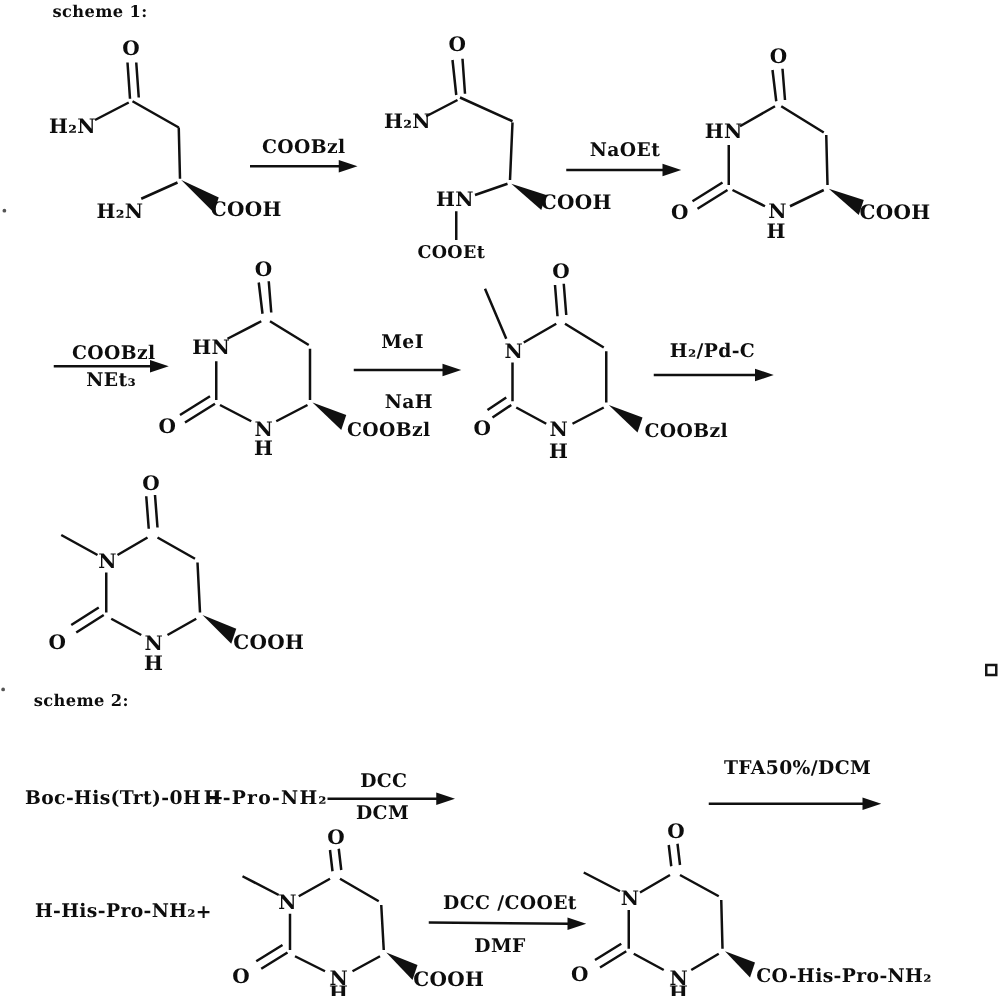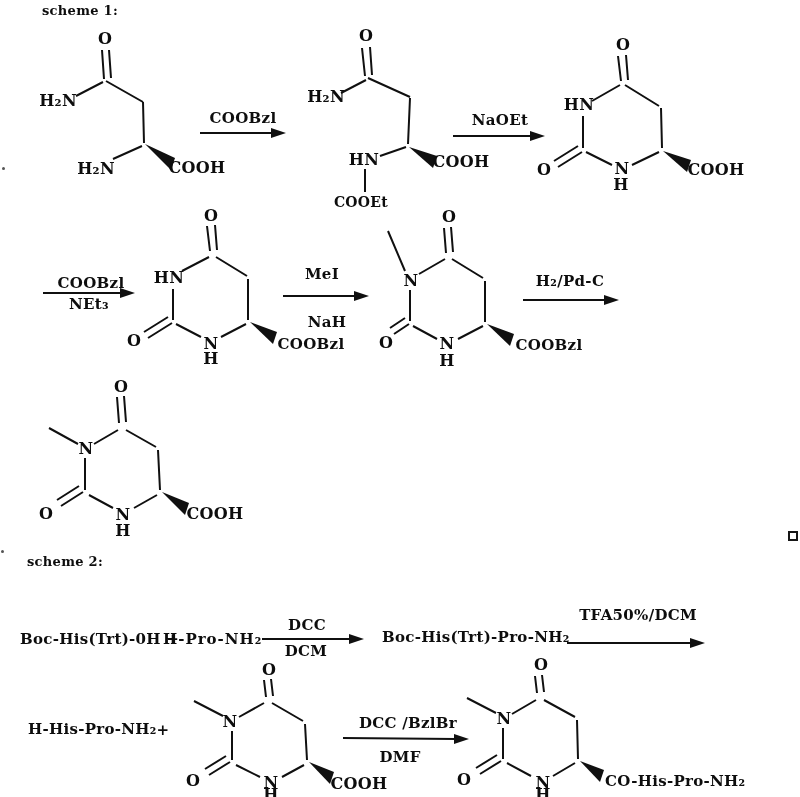--- a/index.html
+++ b/index.html
@@ -161,34 +161,33 @@
   <span class="lbl fs16" style="left:86px;top:449px">N</span>
   <span class="lbl fs16" style="left:46px;top:514px">O</span>
   <span class="lbl fs16" style="left:123px;top:515px">N</span>
   <span class="lbl fs16" style="left:123px;top:531px">H</span>
   <span class="lbl fs16" style="left:215px;top:514px">COOH</span>
 
   <span class="lbl la fs15" style="left:20px;top:639px">Boc-His(Trt)-0H +</span>
   <span class="lbl la fs15 wide" style="left:163px;top:639px">H-Pro-NH₂</span>
   <span class="lbl fs15" style="left:307px;top:625px">DCC</span>
   <span class="lbl fs15" style="left:306px;top:651px">DCM</span>
-  <span class="lbl la fs15" style="left:382px;top:637px">Boc-His(Trt)-Pro-NH₂</span>
   <span class="lbl fs15" style="left:638px;top:615px">TFA50%/DCM</span>
 
   <span class="lbl la fs15" style="left:28px;top:729px">H-His-Pro-NH₂</span>
   <span class="lbl fs15" style="left:163px;top:730px">+</span>
 
   <span class="lbl fs16" style="left:269px;top:670px">O</span>
   <span class="lbl fs16" style="left:230px;top:722px">N</span>
   <span class="lbl fs16" style="left:193px;top:781px">O</span>
   <span class="lbl fs16" style="left:271px;top:783px">N</span>
   <span class="lbl fs16" style="left:271px;top:795px">H</span>
   <span class="lbl fs16" style="left:359px;top:784px">COOH</span>
 
-  <span class="lbl fs15" style="left:408px;top:723px">DCC /BzlBr</span>
+  <span class="lbl fs15" style="left:408px;top:723px">DCC /COOEt</span>
   <span class="lbl fs15" style="left:400px;top:757px">DMF</span>
 
   <span class="lbl fs16" style="left:541px;top:665px">O</span>
   <span class="lbl fs16" style="left:504px;top:719px">N</span>
   <span class="lbl fs16" style="left:464px;top:780px">O</span>
   <span class="lbl fs16" style="left:543px;top:783px">N</span>
   <span class="lbl fs16" style="left:543px;top:795px">H</span>
   <span class="lbl la fs15" style="left:605px;top:781px">CO-His-Pro-NH₂</span>
 
   <div class="sq"></div>

